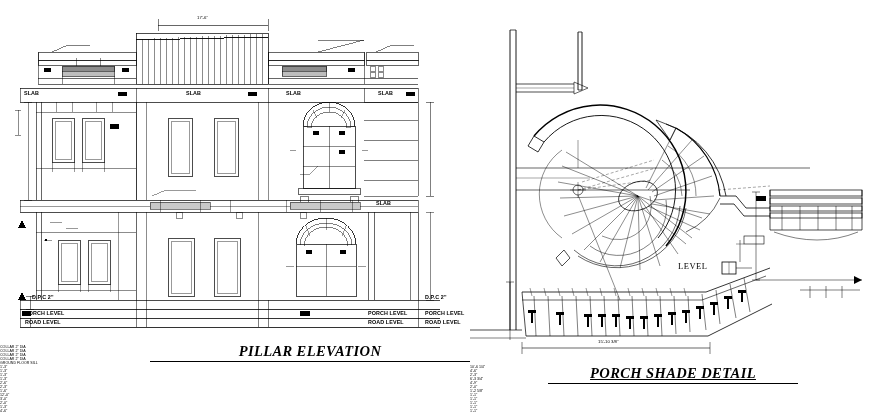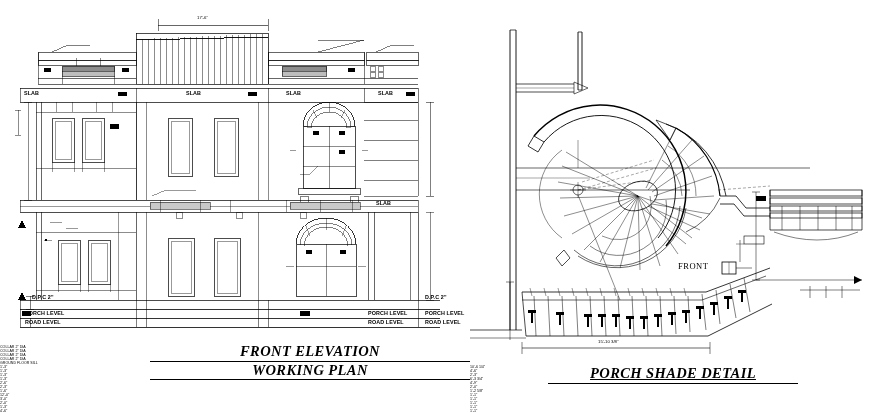--- a/index.html
+++ b/index.html
@@ -528,21 +528,21 @@
 
         <g stroke-width="0.5">
           <line x1="330" y1="290" x2="390" y2="290"></line>
           <line x1="340" y1="286" x2="340" y2="298"></line>
           <line x1="356" y1="286" x2="356" y2="298"></line>
           <line x1="372" y1="286" x2="372" y2="298"></line>
         </g>
       </g>
     </svg>
 
-    <div class="plr" style="left:208px;top:261px;">FRONT</div>
+    <div class="plr" style="left:208px;top:261px;">LEVEL</div>
 
     <div class="dim" style="left:128px;top:340px;">15'-10 3/8"</div>
 
     <div class="dimsm" style="left:66px;top:178px;">10'-6 1/4"</div>
     <div class="dimsm" style="left:122px;top:186px;">4'-6"</div>
     <div class="dimsm" style="left:100px;top:146px;">2'-3"</div>
 
     <div class="dimsm" style="left:318px;top:248px;">6'-3 3/4"</div>
     <div class="dimsm" style="left:206px;top:240px;">4'-9"</div>
     <div class="dimsm" style="left:278px;top:232px;">2'-0"</div>
@@ -550,21 +550,20 @@
     <div class="dimsm" style="left:24px;top:276px;">1'-2 5/8"</div>
     <div class="dimsm" style="left:150px;top:252px;">1'-1"</div>
     <div class="dimsm" style="left:206px;top:216px;">1'-1"</div>
     <div class="dimsm" style="left:56px;top:284px;">1'-1"</div>
     <div class="dimsm" style="left:84px;top:284px;">1'-1"</div>
     <div class="dimsm" style="left:112px;top:284px;">1'-1"</div>
 
   </div>
 
   <div class="ttl" id="t1">
-    <span>FRONT ELEVATION</span>
-    <span>WORKING PLAN</span>
+    <span>PILLAR ELEVATION</span>
   </div>
 
   <div class="ttl" id="t2">
     <span>PORCH SHADE DETAIL</span>
   </div>
 
 </div>
 
 </body></html>

